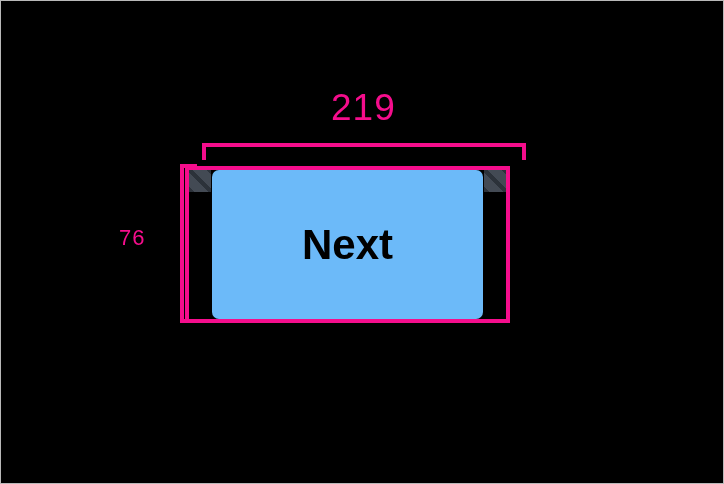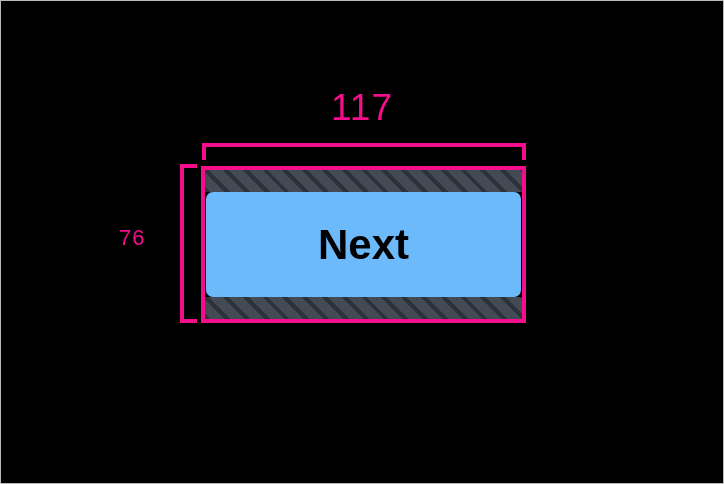--- a/index.html
+++ b/index.html
@@ -91,28 +91,28 @@
     width: 17px;
     height: 4px;
     background: #f50d8c;
   }
   #bracket-height .tick.top    { top: 0; }
   #bracket-height .tick.bottom { bottom: 0; }
 
   
   #selection-box {
     position: absolute;
-    left: 200px;
+    left: 184px;
     top: 165px;
     width: 325px;
     height: 157px;
     border: 4px solid #f50d8c;
     box-sizing: border-box;
     display: flex;
-    flex-direction: column;
+    flex-direction: row;
     justify-content: space-between;
   }
 
   
   .hatch-band {
     height: 22px;
     flex: 0 0 22px;
     background-color: #3a4049;
     background-image: repeating-linear-gradient(
         45deg,
@@ -138,21 +138,21 @@
     font-size: 42px;
     letter-spacing: 0px;
     user-select: none;
   }
 </style>
 </head>
 <body>
 
 <div id="screen">
 
-  <div class="measure-label" id="label-width">117</div>
+  <div class="measure-label" id="label-width">219</div>
 
   <div id="bracket-width">
     <div class="bar"></div>
     <div class="tick left"></div>
     <div class="tick right"></div>
   </div>
 
   <div class="measure-label" id="label-height">76</div>
 
   <div id="bracket-height">

